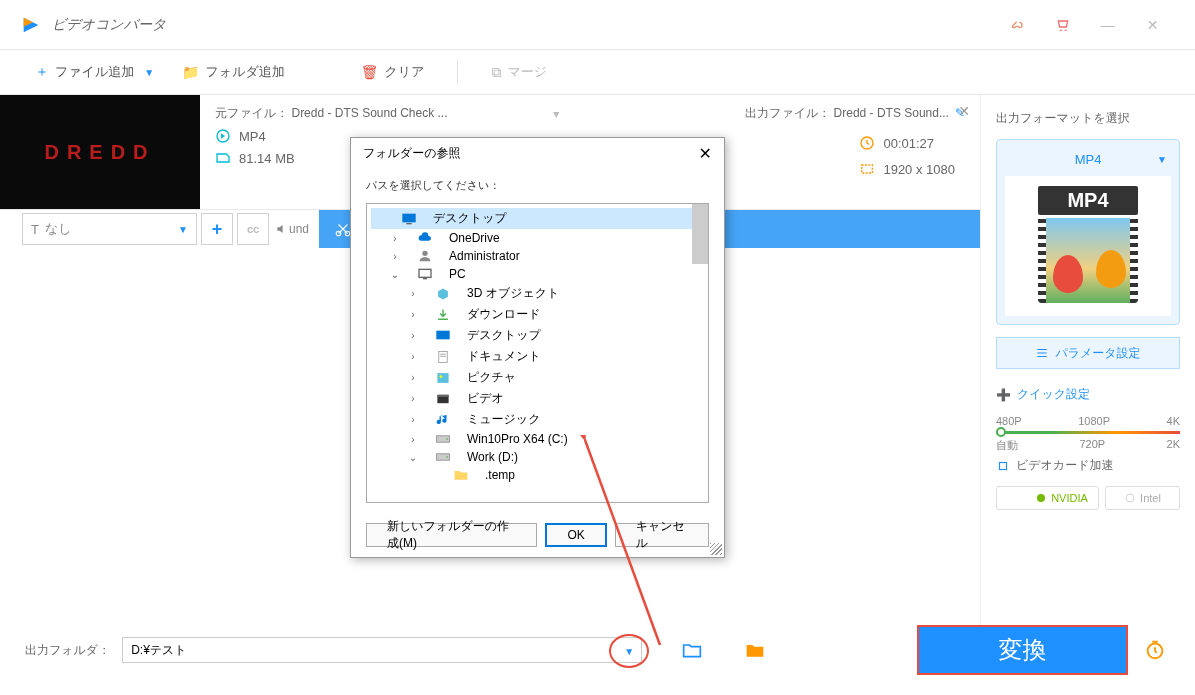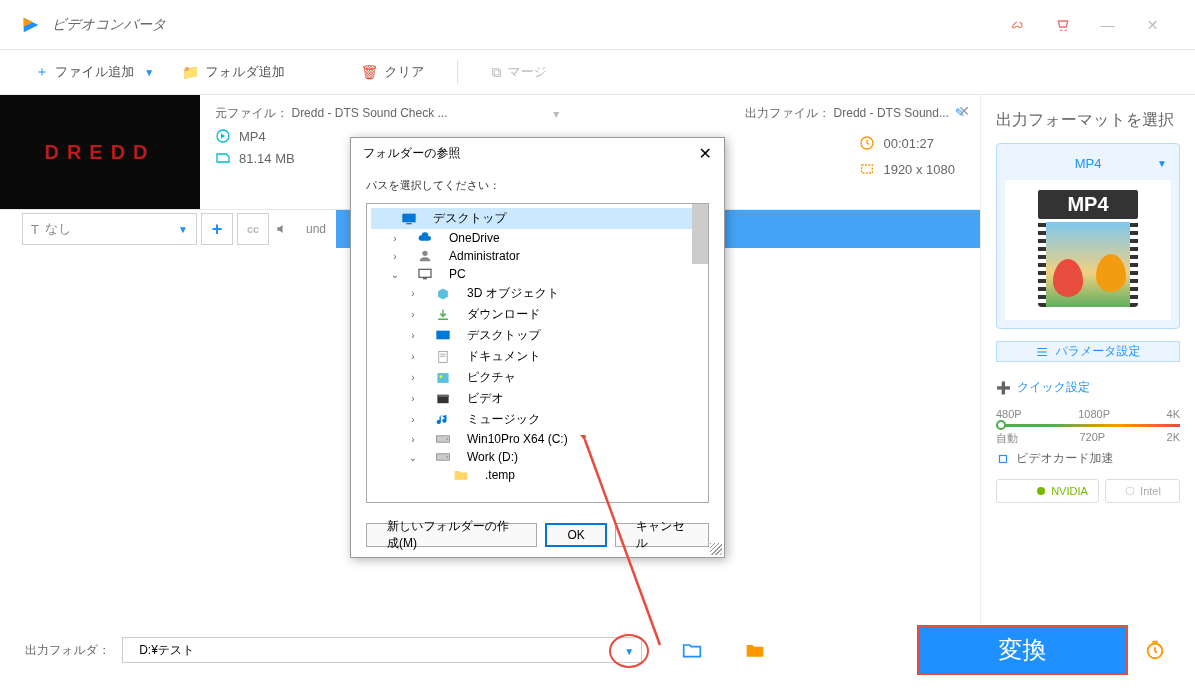--- a/index.html
+++ b/index.html
@@ -34,57 +34,57 @@
 .detail-item svg { width:16px; height:16px; }
 .cyan { color:#00bcd4; }
 .orange { color:#ff9800; }
 
 .action-strip { display:flex; height:38px; align-items:center; background:#fff; }
 .subtitle-sel { width:175px; height:32px; border:1px solid #d0d0d0; display:flex; align-items:center; padding:0 8px; font-size:13px; color:#888; gap:6px; margin-left:22px; }
 .subtitle-sel .arrow { margin-left:auto; color:#1e90ff; font-size:10px; }
 .action-btn { width:32px; height:32px; border:1px solid #d0d0d0; display:flex; align-items:center; justify-content:center; margin-left:4px; cursor:pointer; }
 .action-btn.plus { color:#1e90ff; font-size:18px; font-weight:bold; }
 .action-btn.cc { color:#bbb; font-size:11px; font-weight:bold; }
-.audio-ind { display:flex; align-items:center; gap:17px; margin-left:6px; color:#888; font-size:12px; }
+.audio-ind { display:flex; align-items:center; gap:0; margin-left:6px; color:#888; font-size:12px; }
 .blue-section { flex:1; height:38px; background:#45a4f5; margin-left:10px; display:flex; align-items:center; padding:0 15px; gap:25px; }
 .blue-section svg { width:18px; height:18px; stroke:#fff; fill:none; stroke-width:1.5; }
 
 .side-panel { width:215px; padding:15px; border-left:1px solid #eee; display:flex; flex-direction:column; gap:12px; }
-.side-title { font-size:16px; color:#666; }
+.side-title { font-size:12px; color:#666; }
 .format-box { background:#ebf5ff; border:1px solid #b8dcff; border-radius:4px; padding:8px; }
 .format-header { height:22px; display:flex; align-items:center; justify-content:center; color:#1e90ff; font-size:13px; position:relative; }
 .format-header .arrow { position:absolute; right:4px; font-size:10px; }
 .format-preview { background:#fff; height:140px; margin-top:6px; display:flex; align-items:center; justify-content:center; position:relative; }
 .mp4-card { width:100px; height:120px; position:relative; }
 .mp4-label { background:#333; color:#fff; font-weight:bold; font-size:20px; text-align:center; padding:3px 0; border-radius:2px; }
 .mp4-img { height:85px; background:linear-gradient(180deg,#7ec8f0 0%,#f0d080 60%,#60b060 100%); border-radius:0 0 4px 4px; position:relative; overflow:hidden; margin-top:3px; }
 .balloon { position:absolute; width:30px; height:38px; border-radius:50% 50% 50% 50%/60% 60% 40% 40%; }
 .b1 { background:#e74c3c; bottom:10px; left:15px; }
 .b2 { background:#f39c12; bottom:15px; right:12px; }
 .filmstrip { position:absolute; left:0; top:0; bottom:0; width:8px; background:repeating-linear-gradient(0deg,#333 0,#333 4px,#fff 4px,#fff 8px); }
 .filmstrip.r { left:auto; right:0; }
 
-.param-btn { background:#ebf5ff; border:1px solid #b8dcff; height:21px; display:flex; align-items:center; justify-content:center; gap:6px; color:#1e90ff; font-size:12px; cursor:pointer; }
+.param-btn { background:#ebf5ff; border:1px solid #b8dcff; height:32px; display:flex; align-items:center; justify-content:center; gap:6px; color:#1e90ff; font-size:12px; cursor:pointer; }
 .quick-title { display:flex; align-items:center; gap:6px; color:#1e90ff; font-size:12px; margin-top:5px; }
 .quick-slider { position:relative; height:30px; }
 .quick-labels { display:flex; justify-content:space-between; font-size:11px; color:#888; }
 .slider-track { height:3px; background:linear-gradient(90deg,#4caf50 0%,#4caf50 30%,#ff9800 65%,#e74c3c 100%); margin:4px 0; position:relative; }
 .slider-thumb { position:absolute; left:0; top:-4px; width:10px; height:10px; background:#fff; border:2px solid #4caf50; border-radius:50%; }
 .quick-labels2 { display:flex; justify-content:space-between; font-size:11px; color:#888; }
 
 .accel-row { display:flex; align-items:center; gap:6px; color:#666; font-size:12px; }
 .accel-row svg { width:14px; height:14px; }
 .gpu-row { display:flex; gap:6px; }
 .gpu-badge { flex:1; border:1px solid #ddd; border-radius:3px; height:24px; display:flex; align-items:center; justify-content:center; font-size:11px; gap:4px; }
 .nvidia { color:#76b900;padding-left:28px; }
 .intel { color:#aaa; }
 
 .bottom-bar { position:absolute; bottom:20px; left:0; right:0; height:50px; display:flex; align-items:center; padding:0 25px; gap:12px; }
 .out-label { font-size:12px; color:#666; }
-.out-path { flex:1; max-width:520px; height:26px; border:1px solid #ccc; padding:0 16px; font-size:12px; display:flex; align-items:center; position:relative; }
+.out-path { flex:1; max-width:520px; height:26px; border:1px solid #ccc; padding:0 8px; font-size:12px; display:flex; align-items:center; position:relative; }
 .path-arrow-wrap { position:absolute; right:-8px; top:-4px; width:40px; height:34px; border:2px solid #e74c3c; border-radius:50%; display:flex; align-items:center; justify-content:center; }
 .path-arrow { color:#1e90ff; font-size:10px; }
 .folder-btn { width:26px; height:26px; display:flex; align-items:center; justify-content:center; cursor:pointer; margin-left:25px; }
 .folder-btn svg { width:20px; height:18px; }
 .convert-btn { width:211px; height:50px; background:#1e90ff; color:#fff; font-size:24px; display:flex; align-items:center; justify-content:center; border:2px solid #e74c3c; cursor:pointer; margin-left:auto; }
 .clock-btn { width:30px; color:#ff9800; display:flex; align-items:center; justify-content:center; }
 
 
 .dialog { position:absolute; left:350px; top:137px; width:375px; background:#fff; border:1px solid #999; box-shadow:2px 2px 10px rgba(0,0,0,0.3); }
 .dlg-title { height:30px; display:flex; align-items:center; padding:0 12px; font-size:12px; }

